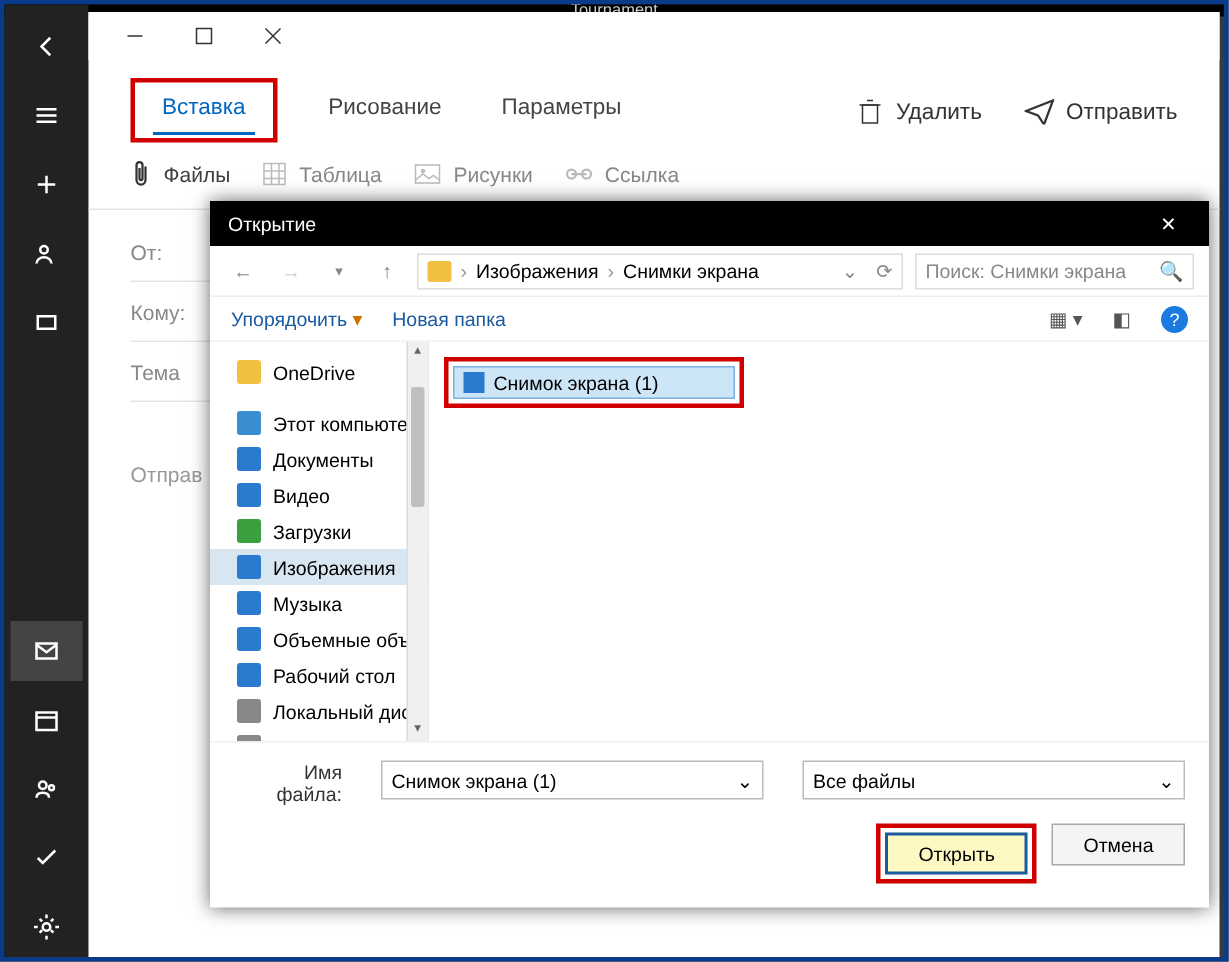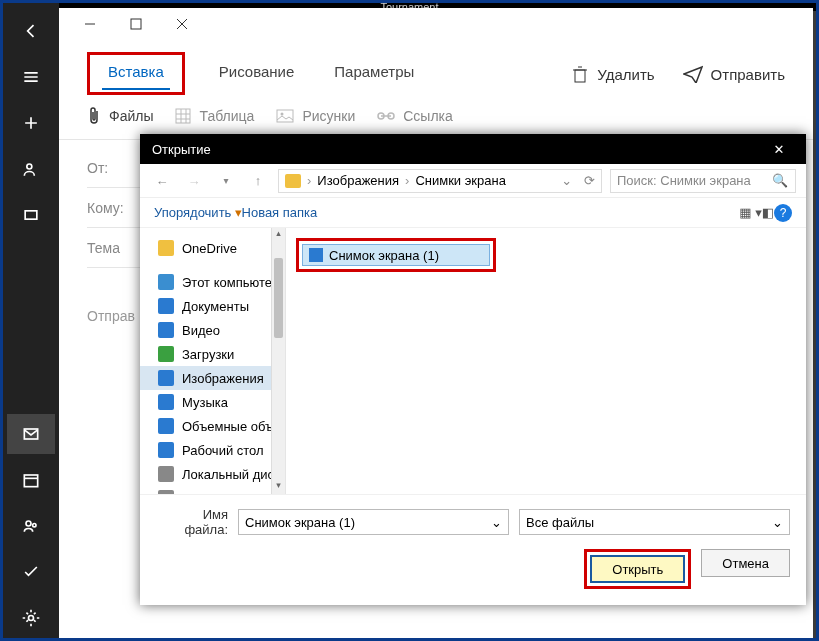--- a/index.html
+++ b/index.html
@@ -51,41 +51,41 @@
 .dlg-title .x { width: 30px; text-align: center; cursor: pointer; }
 
 .dlg-nav { height: 34px; display: flex; align-items: center; padding: 0 10px; gap: 8px; font-size: 13px; border-bottom: 1px solid #eee; }
 .dlg-nav .navbtn { width: 24px; text-align: center; color: #888; cursor: pointer; }
 .dlg-nav .crumb { display: flex; align-items: center; gap: 6px; flex: 1; border: 1px solid #ddd; height: 24px; padding: 0 6px; }
 .dlg-nav .crumb .folder-ico { width: 16px; height: 14px; background: #f0c040; border-radius: 2px; }
 .dlg-nav .sep { color: #999; }
 .dlg-nav .dd { color: #888; }
 .dlg-nav .search { width: 186px; border: 1px solid #ddd; height: 24px; display: flex; align-items: center; padding: 0 6px; color: #888; gap: 6px; }
 
-.dlg-toolbar { height: 30px; display: flex; align-items: center; padding: 0 14px; font-size: 13px; color: #1a5aa0; border-bottom: 1px solid #f0f0f0; }
+.dlg-toolbar { height: 30px; display: flex; align-items: center; padding: 0 14px; gap: 20px; font-size: 13px; color: #1a5aa0; border-bottom: 1px solid #f0f0f0; }
 .dlg-toolbar .sp { flex: 1; }
 .dlg-toolbar .vbtn { color: #555; cursor: pointer; }
 .dlg-toolbar .help { width: 18px; height: 18px; border-radius: 50%; background: #1a7ae0; color: #fff; display: flex; align-items: center; justify-content: center; font-size: 12px; cursor: pointer; }
 
 .dlg-body { flex: 1; display: flex; overflow: hidden; }
 .tree { width: 146px; border-right: 1px solid #e5e5e5; padding: 8px 0; font-size: 13px; overflow: hidden; background: #fff; position: relative; }
 .tree .node { display: flex; align-items: center; gap: 8px; padding: 4px 8px 4px 18px; cursor: pointer; white-space: nowrap; }
 .tree .node.sel { background: #d8e6f2; }
 .tree .node .ni { width: 16px; height: 16px; flex-shrink: 0; }
 .tree .scroll-r { position: absolute; right: 0; top: 0; bottom: 0; width: 14px; background: #f0f0f0; border-left: 1px solid #ddd; }
 .tree .scroll-r .thumb { position: absolute; left: 2px; right: 2px; top: 30px; height: 80px; background: #c0c0c0; border-radius: 2px; }
 .tree .scroll-r .arr { position: absolute; left: 0; right: 0; height: 14px; text-align: center; font-size: 9px; color: #666; }
 
 .filepane { flex: 1; padding: 10px; position: relative; }
 .file-hl { border: 3px solid #d00000; padding: 3px; display: inline-block; }
 .file-item { width: 188px; height: 22px; background: #cde6f7; border: 1px solid #7ab0e0; display: flex; align-items: center; gap: 6px; padding: 0 6px; font-size: 13px; cursor: pointer; }
 .file-item .fi { width: 14px; height: 14px; background: #2a7ad0; }
 
 .dlg-footer { padding: 12px 16px 16px; display: flex; flex-direction: column; gap: 12px; font-size: 13px; border-top: 1px solid #f0f0f0; }
-.dlg-footer .row1 { display: flex; align-items: center; gap: 10px; }
+.dlg-footer .row1 { display: flex; align-items: flex-start; gap: 26px; }
 .dlg-footer .lbl { width: 72px; text-align: right; color: #333; }
 .dlg-footer select, .dlg-footer .combo { height: 26px; border: 1px solid #bbb; background: #fff; padding: 0 6px; font-size: 13px; }
 .dlg-footer .combo { flex: 1; display: flex; align-items: center; justify-content: space-between; }
 .dlg-footer .filter { width: 182px; display: flex; align-items: center; justify-content: space-between; }
 .dlg-footer .row2 { display: flex; justify-content: flex-end; gap: 10px; }
 .dlg-footer .btn { height: 28px; padding: 0 20px; border: 1px solid #aaa; background: #f4f4f4; cursor: pointer; display: flex; align-items: center; }
 .hl-red { border: 3px solid #d00000; padding: 3px; display: inline-block; }
 .btn.primary { border: 2px solid #1a5aa0; background: #fef9c3; }
 
 svg { display: block; }

